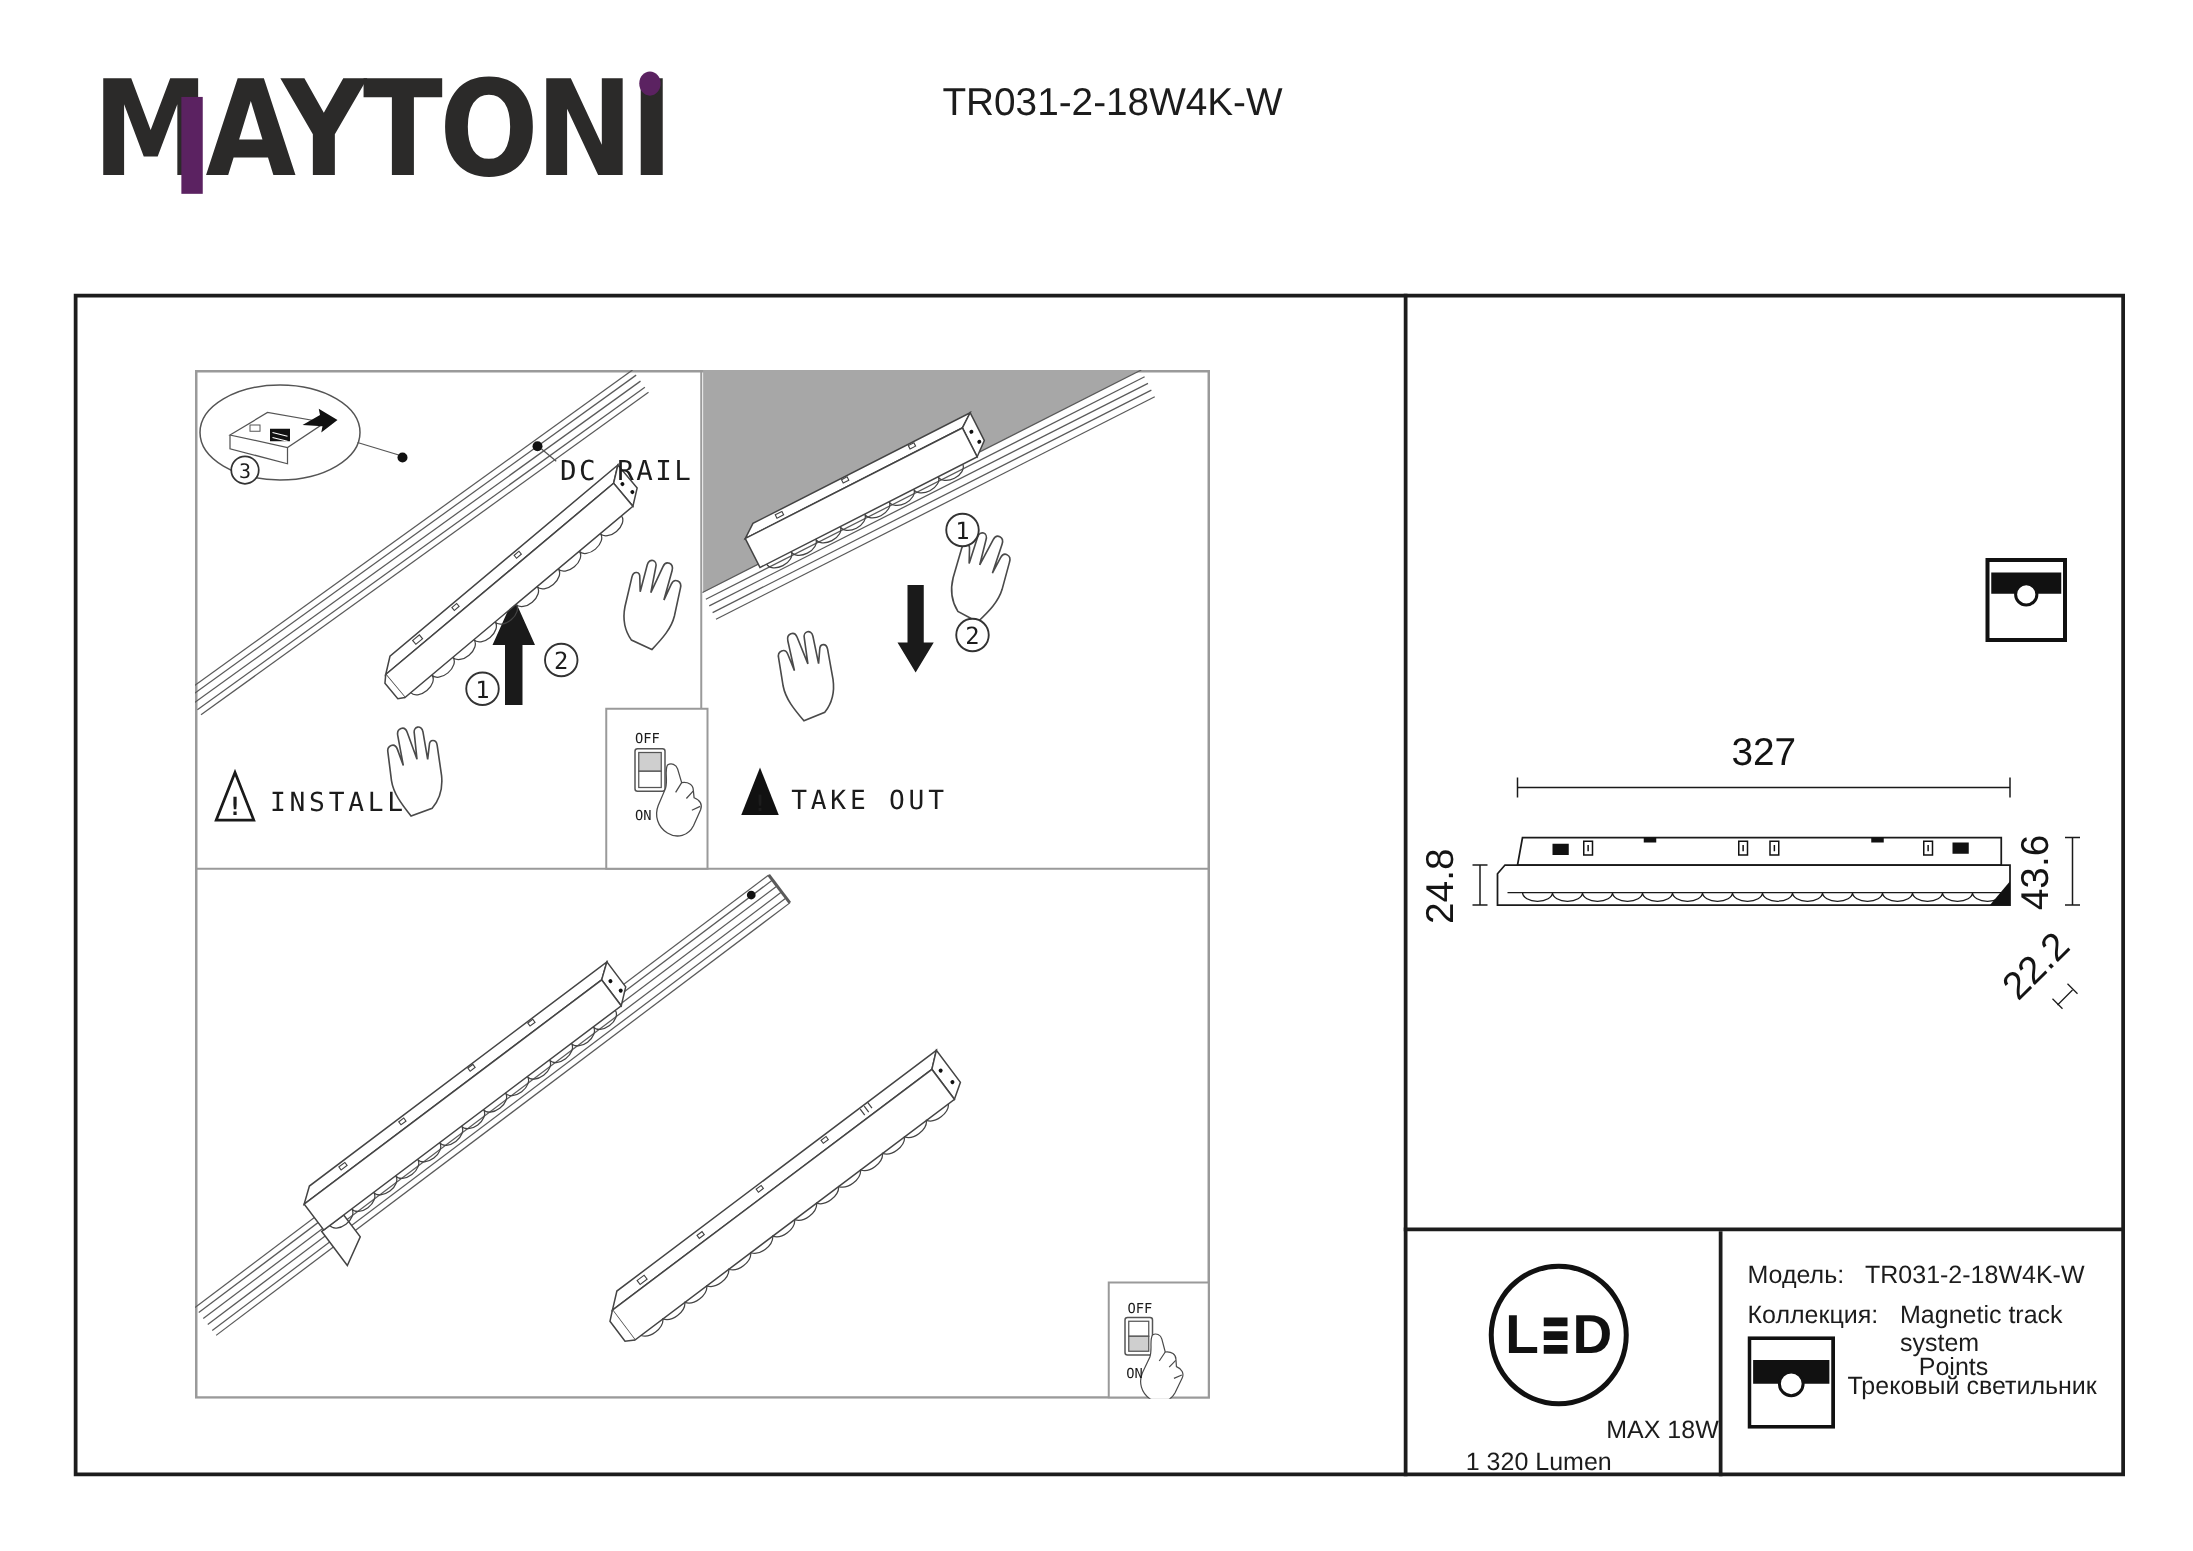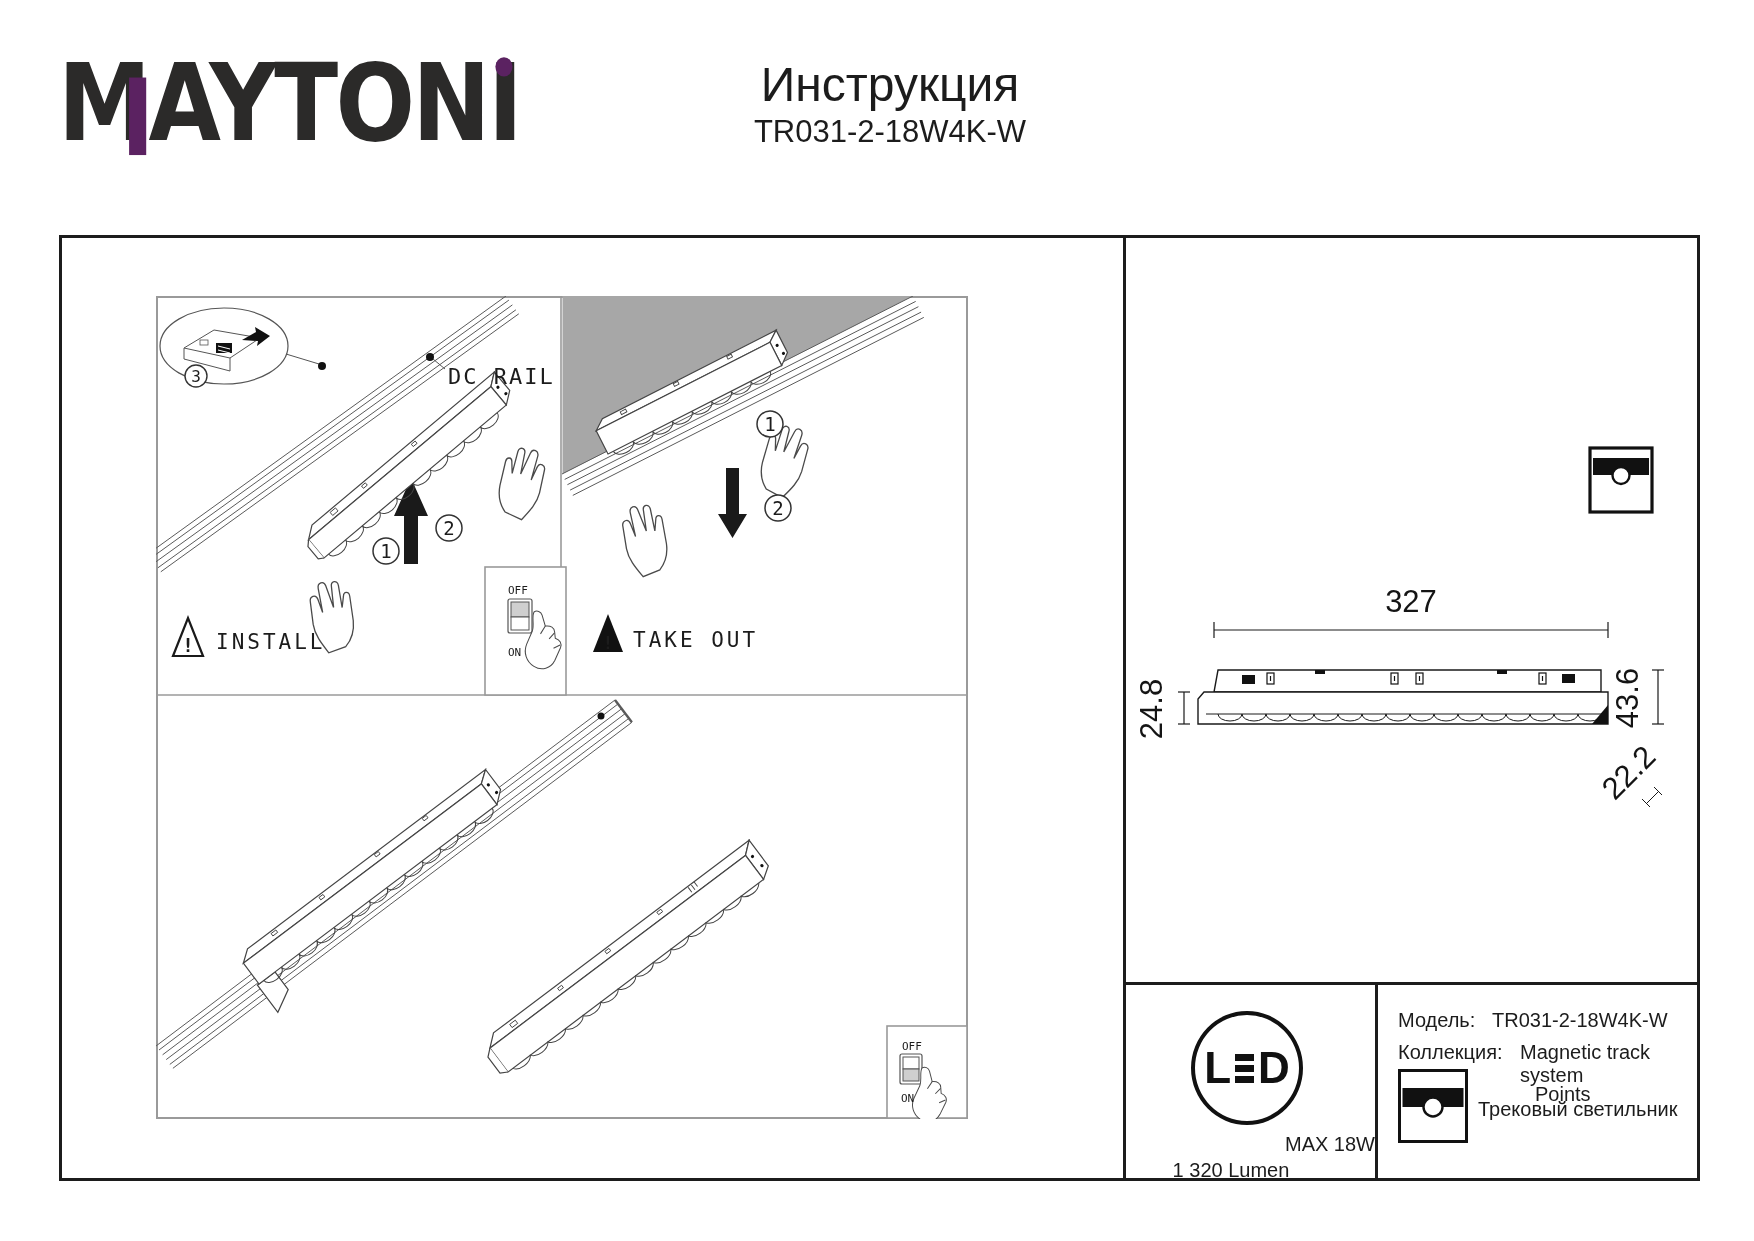--- a/index.html
+++ b/index.html
@@ -1,21 +1,21 @@
 <!DOCTYPE html>
 <html><head>
 <meta charset="utf-8">
 <title></title>
 <style>
   html,body{margin:0;padding:0;background:#ffffff;}
   body{width:1754px;height:1241px;position:relative;overflow:hidden;
        font-family:"Liberation Sans",sans-serif;color:#1c1c1c;}
 
   
-  .logo{position:absolute;left:58px;top:50px;width:478px;}
+  .logo{position:absolute;left:74px;top:50px;width:478px;}
   .logo-word{position:relative;font-family:"DejaVu Sans",sans-serif;font-weight:bold;
              font-size:104px;line-height:1;letter-spacing:-3px;color:#2b2a29;
              transform:scale(0.9,1.02);transform-origin:left top;white-space:nowrap;}
   .m-stem{position:absolute;left:79px;top:27px;width:19px;height:76px;background:#5b2261;}
   .i-dot{position:absolute;left:486px;top:7px;width:19px;height:19px;border-radius:50%;background:#5b2261;}
   .logo-tagline{margin-top:-12px;text-align:right;font-size:17px;letter-spacing:3.4px;
                 color:#2b2a29;white-space:nowrap;}
 
   .title-block{position:absolute;left:640px;top:60px;width:500px;text-align:center;}
   .doc-title{font-size:48px;line-height:1.05;}
@@ -63,21 +63,20 @@
 
 <div class="logo">
   <div class="logo-word">
     <span>MAYTONI</span>
     <span class="m-stem"></span>
     <span class="i-dot"></span>
   </div>
 </div>
 
 <div class="title-block">
-  <div class="doc-title">Инструкция</div>
   <div class="doc-model">TR031-2-18W4K-W</div>
 </div>
 
 <div class="frame"></div>
 <div class="divider-v"></div>
 
 <svg class="figure-svg" width="812" height="823" viewBox="0 0 812 823">
   <defs>
     <clipPath id="clipL">
         <rect x="0" y="0" width="406" height="399"></rect>

